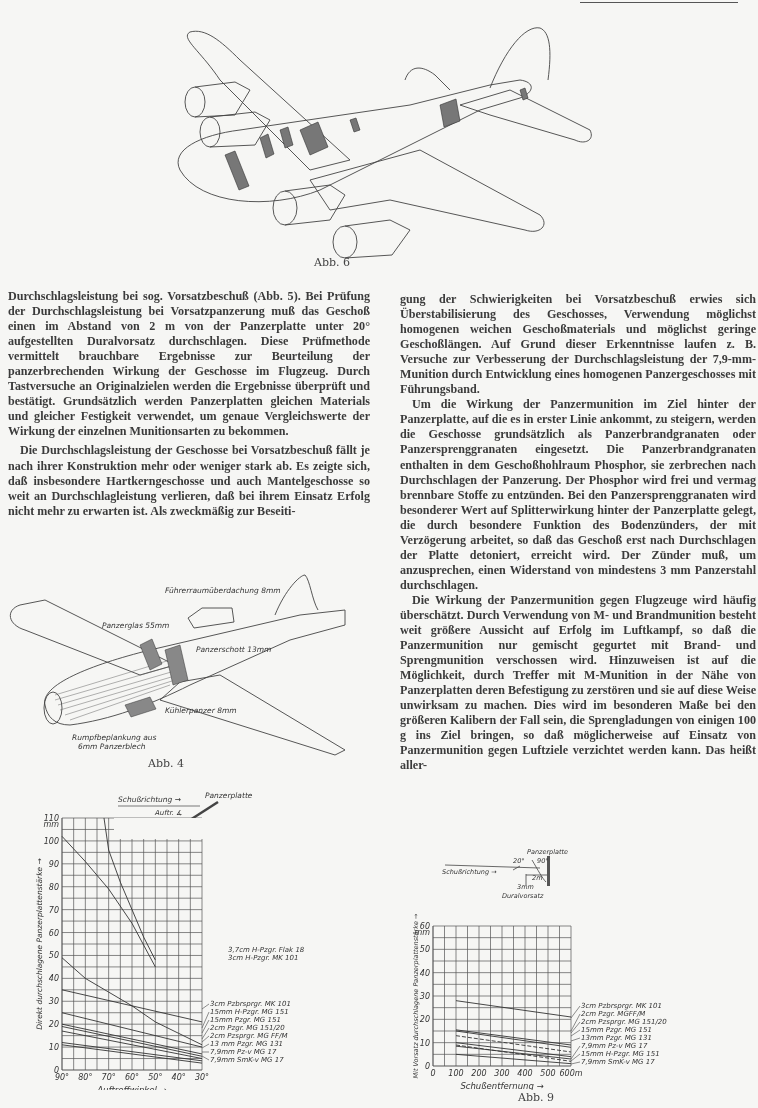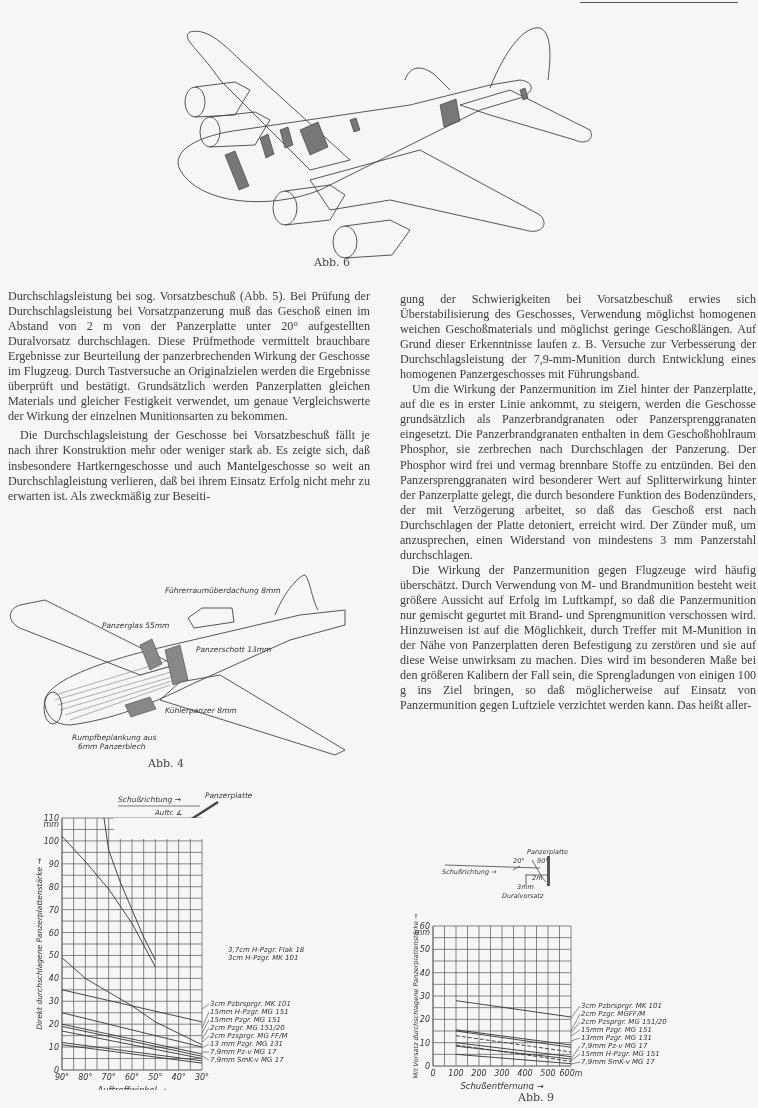--- a/index.html
+++ b/index.html
@@ -7,21 +7,21 @@
     width: 758px; height: 1108px; position: relative; overflow: hidden;
     background: #f6f6f4; color: #3a3a3a;
     font-family: "DejaVu Serif", "Liberation Serif", serif;
   }
   .abs { position: absolute; }
   .toprule { left: 580px; top: 2px; width: 158px; height: 1px; background: #555; }
   .fig { position: absolute; }
   .caption { position: absolute; font-size: 11px; color: #444; font-family: "DejaVu Serif", serif; }
   .col {
     position: absolute; font-size: 12.1px; line-height: 15.05px; text-align: justify;
-    color: #3b3b3b; font-family: "Liberation Serif", "DejaVu Serif", serif;
+    color: #3b3b3b; font-family: "Liberation Serif", "DejaVu Serif", serif; font-weight: bold;
   }
   .col p { margin: 0; text-indent: 0; }
   .col p.ind { text-indent: 12px; margin-top: 0; }
   .lbl { font-family: "DejaVu Sans", "Liberation Sans", sans-serif; font-style: italic; fill: #333; }
   .tick { font-family: "DejaVu Sans", sans-serif; font-style: italic; font-size: 8px; fill: #333; }
   .leg { font-family: "DejaVu Sans", sans-serif; font-style: italic; font-size: 7px; fill: #333; }
   svg line, svg path, svg polyline { vector-effect: non-scaling-stroke; }
 </style>
 </head>
 <body>

